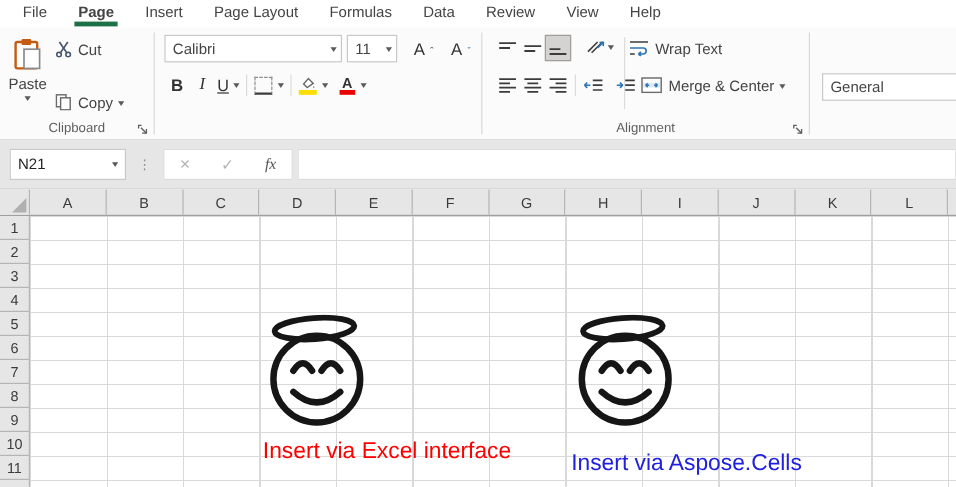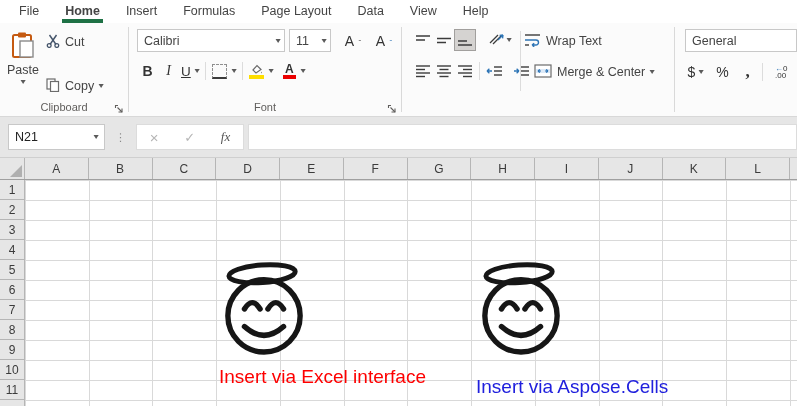--- a/index.html
+++ b/index.html
@@ -1,21 +1,21 @@
 <!DOCTYPE html>
 <html><head>
 <meta charset="utf-8">
 <style>
   * { margin:0; padding:0; box-sizing:border-box; }
   html,body { width:797px; height:406px; overflow:hidden; }
   body { font-family:"Liberation Sans", sans-serif; color:#444; background:#fff; }
   .app { position:relative; width:797px; height:406px; overflow:hidden; background:#fff; }
 
   
-  .tabbar { position:absolute; top:0; left:0; right:0; height:23px; background:#fff; display:flex; align-items:center; padding-left:6px; }
+  .tabbar { position:absolute; top:0; left:0; right:0; height:23px; background:#fff; display:flex; align-items:flex-start; padding-left:6px; }
   .tab { position:relative; font-size:12.5px; color:#444; padding:3px 13px 5px; cursor:default; white-space:nowrap; }
   .tab.active { font-weight:bold; }
   .tab.active::after { content:""; position:absolute; left:10px; right:10px; bottom:0; height:4px; background:#1e7145; }
 
   
   .ribbon { position:absolute; top:23px; left:0; right:0; height:94px; background:#fbfbfb; border-bottom:1px solid #d8d8d8; display:flex; overflow:hidden; }
   .group { display:flex; flex-direction:column; position:relative; }
   .group-body { flex:1; display:flex; padding-top:6px; }
   .group-footer { height:19px; display:flex; align-items:center; justify-content:center; position:relative; }
   .group-label { font-size:11px; color:#605e5c; }
@@ -53,21 +53,21 @@
 
   
   .g-align { width:272px; }
   .g-align .group-body { flex-direction:column; padding-left:10px; }
   .tallsep { position:absolute; left:118px; top:8px; height:60px; width:1px; background:#dcdcdc; }
   .al-right { position:absolute; left:122px; }
   .txtbtn { display:flex; align-items:center; gap:5px; font-size:12.5px; color:#444; white-space:nowrap; height:24px; }
 
   
   .g-number { flex:1; min-width:0; }
-  .g-number .group-body { flex-direction:column; padding-left:10px; }
+  .g-number .group-body { flex-direction:row; padding-left:10px; }
   .combo-numfmt { width:140px; }
   .num-sym { font-size:14px; color:#333; }
   .comma { font-family:"Liberation Serif", serif; font-weight:bold; font-size:17px; color:#333; line-height:10px; }
   .decimals { display:flex; flex-direction:column; font-size:8px; line-height:7px; color:#333; margin-left:8px; }
   .dec-arrow { color:#2e75b6; }
 
   
   .fbar { position:absolute; top:117px; left:0; right:0; height:41px; background:#e6e6e6; display:flex; align-items:center; padding:0 0 0 8px; border-bottom:1px solid #cfcfcf; }
   .namebox { width:97px; height:26px; background:#fff; border:1px solid #c8c8c8; display:flex; align-items:center; justify-content:space-between; font-size:12.5px; padding:0 6px; color:#222; }
   .fbar-dots { color:#8a8a8a; font-size:11px; margin:0 10px; }
@@ -97,25 +97,26 @@
   .ann-red { left:194px; top:186px; color:#fe0000; }
   .ann-blue { left:451px; top:196px; color:#2020dd; }
 </style>
 </head>
 <body>
 
 <div class="app">
 
   <div class="tabbar">
     <div class="tab">File</div>
-    <div class="tab active">Home</div>
+    <div class="tab active">Page</div>
     <div class="tab">Insert</div>
+    <div class="tab">Page Layout</div>
     <div class="tab">Formulas</div>
-    <div class="tab">Page Layout</div>
     <div class="tab">Data</div>
+    <div class="tab">Review</div>
     <div class="tab">View</div>
     <div class="tab">Help</div>
   </div>
 
   <div class="ribbon">
 
     <section class="group g-clipboard">
       <div class="group-body">
         <div class="paste-btn">
           <span>
@@ -219,131 +220,131 @@
           </div>
           <div class="iconbtn" style="margin-left:6px">
             <span class="fc-ic">
               <span class="fc-a">A</span>
               <span class="fc-bar"></span>
             </span>
             <span class="chev" style="margin-left:5px">▾</span>
           </div>
         </div>
       </div>
+    </section>
+
+    <div class="vsep"></div>
+
+    <section class="group g-align">
+      <div class="group-body" style="position:relative">
+        <div class="tallsep"></div>
+        <div class="row">
+          <div class="iconbtn">
+            <svg width="16" height="13" viewBox="0 0 16 13" stroke="#3b3b3b" stroke-width="1.5">
+                <line x1="1" y1="2" x2="15" y2="2"></line>
+                <line x1="1" y1="6" x2="10" y2="6"></line>
+              </svg>
+          </div>
+          <div class="iconbtn">
+            <svg width="16" height="13" viewBox="0 0 16 13" stroke="#3b3b3b" stroke-width="1.5">
+                <line x1="1" y1="4.5" x2="15" y2="4.5"></line>
+                <line x1="1" y1="8.5" x2="10" y2="8.5"></line>
+              </svg>
+          </div>
+          <div class="iconbtn selected">
+            <svg width="16" height="13" viewBox="0 0 16 13" stroke="#3b3b3b" stroke-width="1.5">
+                <line x1="1" y1="7" x2="10" y2="7"></line>
+                <line x1="1" y1="11" x2="15" y2="11"></line>
+              </svg>
+          </div>
+          <div class="iconbtn" style="margin-left:10px">
+            <span>
+              <svg width="16" height="14" viewBox="0 0 16 14">
+                <line x1="2" y1="12" x2="10" y2="4" stroke="#3b3b3b" stroke-width="1.3"></line>
+                <line x1="5" y1="13" x2="13" y2="5" stroke="#3b3b3b" stroke-width="1.3"></line>
+                <path d="M10 9 L15 4 M15 4 l-3.4 .4 M15 4 l-.4 3.4" stroke="#2e75b6" stroke-width="1.3" fill="none"></path>
+              </svg>
+            </span>
+            <span class="chev" style="margin-left:3px">▾</span>
+          </div>
+          <div class="al-right txtbtn" style="top:6px">
+            <span>
+              <svg width="17" height="15" viewBox="0 0 17 15">
+                <line x1="1" y1="3" x2="16" y2="3" stroke="#3b3b3b" stroke-width="1.4"></line>
+                <path d="M1 8 H12 a2.5 2.5 0 0 1 0 5 H8 M8 13 l2.2 -1.8 M8 13 l2.2 1.8" fill="none" stroke="#2e75b6" stroke-width="1.4"></path>
+                <line x1="1" y1="13" x2="5" y2="13" stroke="#3b3b3b" stroke-width="1.4"></line>
+              </svg>
+            </span>
+            <span>Wrap Text</span>
+          </div>
+        </div>
+        <div class="row" style="margin-top:9px; position:relative">
+          <div class="iconbtn">
+            <svg width="16" height="14" viewBox="0 0 16 14" stroke="#3b3b3b" stroke-width="1.4">
+                <line x1="1" y1="2" x2="15" y2="2"></line>
+                <line x1="1" y1="5.5" x2="10" y2="5.5"></line>
+                <line x1="1" y1="9" x2="15" y2="9"></line>
+                <line x1="1" y1="12.5" x2="10" y2="12.5"></line>
+              </svg>
+          </div>
+          <div class="iconbtn">
+            <svg width="16" height="14" viewBox="0 0 16 14" stroke="#3b3b3b" stroke-width="1.4">
+                <line x1="1" y1="2" x2="15" y2="2"></line>
+                <line x1="3.5" y1="5.5" x2="12.5" y2="5.5"></line>
+                <line x1="1" y1="9" x2="15" y2="9"></line>
+                <line x1="3.5" y1="12.5" x2="12.5" y2="12.5"></line>
+              </svg>
+          </div>
+          <div class="iconbtn">
+            <svg width="16" height="14" viewBox="0 0 16 14" stroke="#3b3b3b" stroke-width="1.4">
+                <line x1="1" y1="2" x2="15" y2="2"></line>
+                <line x1="6" y1="5.5" x2="15" y2="5.5"></line>
+                <line x1="1" y1="9" x2="15" y2="9"></line>
+                <line x1="6" y1="12.5" x2="15" y2="12.5"></line>
+              </svg>
+          </div>
+          <div class="sep-mini"></div>
+          <div class="iconbtn">
+            <svg width="17" height="13" viewBox="0 0 17 13">
+                <line x1="8" y1="2" x2="16" y2="2" stroke="#3b3b3b" stroke-width="1.4"></line>
+                <line x1="8" y1="6" x2="16" y2="6" stroke="#3b3b3b" stroke-width="1.4"></line>
+                <line x1="8" y1="10" x2="16" y2="10" stroke="#3b3b3b" stroke-width="1.4"></line>
+                <path d="M6 6 H1 M1 6 l2.4 -2.2 M1 6 l2.4 2.2" stroke="#2e75b6" stroke-width="1.3" fill="none"></path>
+              </svg>
+          </div>
+          <div class="iconbtn" style="margin-left:6px">
+            <svg width="17" height="13" viewBox="0 0 17 13">
+                <line x1="8" y1="2" x2="16" y2="2" stroke="#3b3b3b" stroke-width="1.4"></line>
+                <line x1="8" y1="6" x2="16" y2="6" stroke="#3b3b3b" stroke-width="1.4"></line>
+                <line x1="8" y1="10" x2="16" y2="10" stroke="#3b3b3b" stroke-width="1.4"></line>
+                <path d="M1 6 H6 M6 6 l-2.4 -2.2 M6 6 l-2.4 2.2" stroke="#2e75b6" stroke-width="1.3" fill="none"></path>
+              </svg>
+          </div>
+          <div class="al-right txtbtn" style="top:0">
+            <span>
+              <svg width="18" height="14" viewBox="0 0 18 14">
+                <rect x="1" y="1" width="16" height="12" fill="#fff" stroke="#6b6b6b" stroke-width="1.2"></rect>
+                <rect x="2" y="5" width="14" height="4" fill="#dce9f7"></rect>
+                <path d="M4 7 l3 0 M4 7 l1.8 -1.6 M4 7 l1.8 1.6 M14 7 l-3 0 M14 7 l-1.8 -1.6 M14 7 l-1.8 1.6" stroke="#2e75b6" stroke-width="1.2" fill="none"></path>
+              </svg>
+            </span>
+            <span>Merge &amp; Center</span>
+            <span class="chev">▾</span>
+          </div>
+        </div>
+      </div>
       <div class="group-footer">
-        <span class="group-label">Font</span>
+        <span class="group-label">Alignment</span>
         <span class="launcher">
           <svg width="10" height="10" viewBox="0 0 10 10" fill="none" stroke="#605e5c" stroke-width="1.1">
             <path d="M1.5 4 V1.5 H4"></path>
               <path d="M3.5 3.5 L8 8"></path>
               <path d="M8 4.5 V8 H4.5"></path>
           </svg>
         </span>
-      </div>
-    </section>
-
-    <div class="vsep"></div>
-
-    <section class="group g-align">
-      <div class="group-body" style="position:relative">
-        <div class="tallsep"></div>
-        <div class="row">
-          <div class="iconbtn">
-            <svg width="16" height="13" viewBox="0 0 16 13" stroke="#3b3b3b" stroke-width="1.5">
-                <line x1="1" y1="2" x2="15" y2="2"></line>
-                <line x1="1" y1="6" x2="10" y2="6"></line>
-              </svg>
-          </div>
-          <div class="iconbtn">
-            <svg width="16" height="13" viewBox="0 0 16 13" stroke="#3b3b3b" stroke-width="1.5">
-                <line x1="1" y1="4.5" x2="15" y2="4.5"></line>
-                <line x1="1" y1="8.5" x2="10" y2="8.5"></line>
-              </svg>
-          </div>
-          <div class="iconbtn selected">
-            <svg width="16" height="13" viewBox="0 0 16 13" stroke="#3b3b3b" stroke-width="1.5">
-                <line x1="1" y1="7" x2="10" y2="7"></line>
-                <line x1="1" y1="11" x2="15" y2="11"></line>
-              </svg>
-          </div>
-          <div class="iconbtn" style="margin-left:10px">
-            <span>
-              <svg width="16" height="14" viewBox="0 0 16 14">
-                <line x1="2" y1="12" x2="10" y2="4" stroke="#3b3b3b" stroke-width="1.3"></line>
-                <line x1="5" y1="13" x2="13" y2="5" stroke="#3b3b3b" stroke-width="1.3"></line>
-                <path d="M10 9 L15 4 M15 4 l-3.4 .4 M15 4 l-.4 3.4" stroke="#2e75b6" stroke-width="1.3" fill="none"></path>
-              </svg>
-            </span>
-            <span class="chev" style="margin-left:3px">▾</span>
-          </div>
-          <div class="al-right txtbtn" style="top:6px">
-            <span>
-              <svg width="17" height="15" viewBox="0 0 17 15">
-                <line x1="1" y1="3" x2="16" y2="3" stroke="#3b3b3b" stroke-width="1.4"></line>
-                <path d="M1 8 H12 a2.5 2.5 0 0 1 0 5 H8 M8 13 l2.2 -1.8 M8 13 l2.2 1.8" fill="none" stroke="#2e75b6" stroke-width="1.4"></path>
-                <line x1="1" y1="13" x2="5" y2="13" stroke="#3b3b3b" stroke-width="1.4"></line>
-              </svg>
-            </span>
-            <span>Wrap Text</span>
-          </div>
-        </div>
-        <div class="row" style="margin-top:9px; position:relative">
-          <div class="iconbtn">
-            <svg width="16" height="14" viewBox="0 0 16 14" stroke="#3b3b3b" stroke-width="1.4">
-                <line x1="1" y1="2" x2="15" y2="2"></line>
-                <line x1="1" y1="5.5" x2="10" y2="5.5"></line>
-                <line x1="1" y1="9" x2="15" y2="9"></line>
-                <line x1="1" y1="12.5" x2="10" y2="12.5"></line>
-              </svg>
-          </div>
-          <div class="iconbtn">
-            <svg width="16" height="14" viewBox="0 0 16 14" stroke="#3b3b3b" stroke-width="1.4">
-                <line x1="1" y1="2" x2="15" y2="2"></line>
-                <line x1="3.5" y1="5.5" x2="12.5" y2="5.5"></line>
-                <line x1="1" y1="9" x2="15" y2="9"></line>
-                <line x1="3.5" y1="12.5" x2="12.5" y2="12.5"></line>
-              </svg>
-          </div>
-          <div class="iconbtn">
-            <svg width="16" height="14" viewBox="0 0 16 14" stroke="#3b3b3b" stroke-width="1.4">
-                <line x1="1" y1="2" x2="15" y2="2"></line>
-                <line x1="6" y1="5.5" x2="15" y2="5.5"></line>
-                <line x1="1" y1="9" x2="15" y2="9"></line>
-                <line x1="6" y1="12.5" x2="15" y2="12.5"></line>
-              </svg>
-          </div>
-          <div class="sep-mini"></div>
-          <div class="iconbtn">
-            <svg width="17" height="13" viewBox="0 0 17 13">
-                <line x1="8" y1="2" x2="16" y2="2" stroke="#3b3b3b" stroke-width="1.4"></line>
-                <line x1="8" y1="6" x2="16" y2="6" stroke="#3b3b3b" stroke-width="1.4"></line>
-                <line x1="8" y1="10" x2="16" y2="10" stroke="#3b3b3b" stroke-width="1.4"></line>
-                <path d="M6 6 H1 M1 6 l2.4 -2.2 M1 6 l2.4 2.2" stroke="#2e75b6" stroke-width="1.3" fill="none"></path>
-              </svg>
-          </div>
-          <div class="iconbtn" style="margin-left:6px">
-            <svg width="17" height="13" viewBox="0 0 17 13">
-                <line x1="8" y1="2" x2="16" y2="2" stroke="#3b3b3b" stroke-width="1.4"></line>
-                <line x1="8" y1="6" x2="16" y2="6" stroke="#3b3b3b" stroke-width="1.4"></line>
-                <line x1="8" y1="10" x2="16" y2="10" stroke="#3b3b3b" stroke-width="1.4"></line>
-                <path d="M1 6 H6 M6 6 l-2.4 -2.2 M6 6 l-2.4 2.2" stroke="#2e75b6" stroke-width="1.3" fill="none"></path>
-              </svg>
-          </div>
-          <div class="al-right txtbtn" style="top:0">
-            <span>
-              <svg width="18" height="14" viewBox="0 0 18 14">
-                <rect x="1" y="1" width="16" height="12" fill="#fff" stroke="#6b6b6b" stroke-width="1.2"></rect>
-                <rect x="2" y="5" width="14" height="4" fill="#dce9f7"></rect>
-                <path d="M4 7 l3 0 M4 7 l1.8 -1.6 M4 7 l1.8 1.6 M14 7 l-3 0 M14 7 l-1.8 -1.6 M14 7 l-1.8 1.6" stroke="#2e75b6" stroke-width="1.2" fill="none"></path>
-              </svg>
-            </span>
-            <span>Merge &amp; Center</span>
-            <span class="chev">▾</span>
-          </div>
-        </div>
       </div>
     </section>
 
     <div class="vsep"></div>
 
     <section class="group g-number">
       <div class="group-body">
         <div class="row">
           <div class="combo combo-numfmt">
             <span>General</span>

